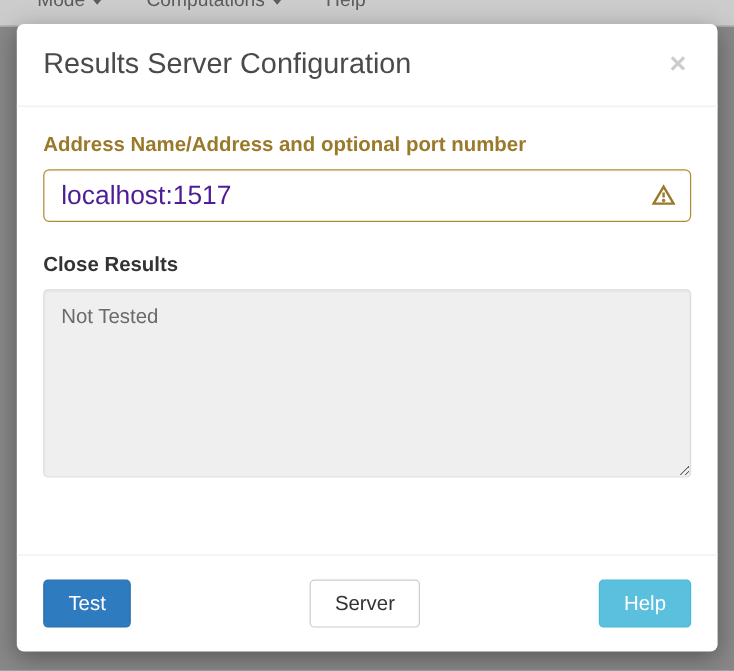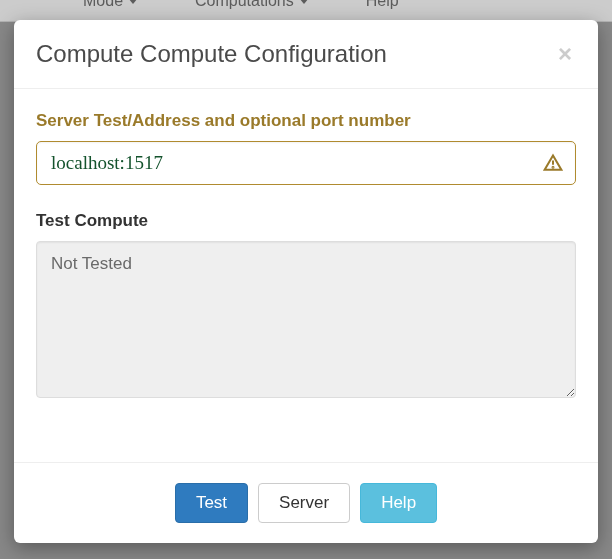--- a/index.html
+++ b/index.html
@@ -11,22 +11,22 @@
       overflow: hidden;
       position: relative;
     }
     .bg-menubar {
       position: absolute;
       top: 0; left: 0; right: 0;
       height: 22px;
       background: #d9d9d9;
       border-bottom: 1px solid #bbb;
       display: flex;
-      gap: 57px;
-      padding-left: 83px;
+      gap: 36px;
+      padding-left: 31px;
       align-items: flex-start;
       color: #555;
       font-size: 16px;
       opacity: 0.85;
     }
     .bg-menubar span { display: flex; align-items: center; gap: 3px; margin-top: -4px; pointer-events: none; }
     .caret-down {
       width: 0; height: 0;
       border-left: 5px solid transparent;
       border-right: 5px solid transparent;
@@ -84,25 +84,25 @@
       display: flex;
       align-items: center;
       padding: 0;
       height: 44px;
       box-shadow: inset 0 1px 2px rgba(0,0,0,0.05);
     }
     .input-wrap input {
       flex: 1;
       border: none;
       background: transparent;
-      font-size: 19px;
-      color: #14532d;
+      font-size: 22px;
+      color: #4c1d95;
       padding: 10px 14px;
       outline: none;
-      font-family: Liberation Serif, serif;
+      font-family: Liberation Sans, sans-serif;
     }
     .warn-icon {
       margin-right: 12px;
       color: #9a7a2a;
       display: flex;
       align-items: center;
     }
     .results-label {
       font-weight: 700;
       font-size: 17px;
@@ -121,21 +121,21 @@
       color: #6a6a6a;
       resize: both;
       overflow: auto;
       font-family: inherit;
       box-shadow: inset 0 1px 2px rgba(0,0,0,0.06);
     }
     .modal-footer {
       border-top: 1px solid #eee;
       padding: 20px 22px;
       display: flex;
-      justify-content: center;
+      justify-content: space-between;
       gap: 10px;
     }
     .btn {
       padding: 9px 20px;
       font-size: 17px;
       border-radius: 4px;
       border: 1px solid transparent;
       cursor: pointer;
       font-family: inherit;
     }
@@ -167,36 +167,36 @@
       <span>Computations</span>
       <span class="caret-down"></span>
     </span>
   <span>
       <span>Help</span>
     </span>
 </div>
 
 <div class="modal">
   <div class="modal-header">
-    <div class="modal-title">Compute Compute Configuration</div>
+    <div class="modal-title">Results Server Configuration</div>
     <div class="close-x">×</div>
   </div>
   <div class="modal-body">
-    <div class="field-label">Server Test/Address and optional port number</div>
+    <div class="field-label">Address Name/Address and optional port number</div>
     <div class="input-wrap">
       <input type="text" value="localhost:1517" style="">
       <span class="warn-icon">
         <svg width="20" height="20" viewBox="0 0 24 24" fill="none" stroke="#9a7a2a" stroke-width="2.4">
           <path d="M12 3 L22 20 L2 20 Z" fill="none"></path>
           <line x1="12" y1="9" x2="12" y2="14"></line>
           <circle cx="12" cy="17" r="0.6" fill="#9a7a2a"></circle>
         </svg>
       </span>
     </div>
-    <div class="results-label">Test Compute</div>
+    <div class="results-label">Close Results</div>
     <textarea class="results-box" readonly="" style="">Not Tested</textarea>
   </div>
   <div class="modal-footer">
     <button class="btn btn-primary">Test</button>
     <button class="btn btn-default">Server</button>
     <button class="btn btn-info">Help</button>
   </div>
 </div>
 
 </body></html>

